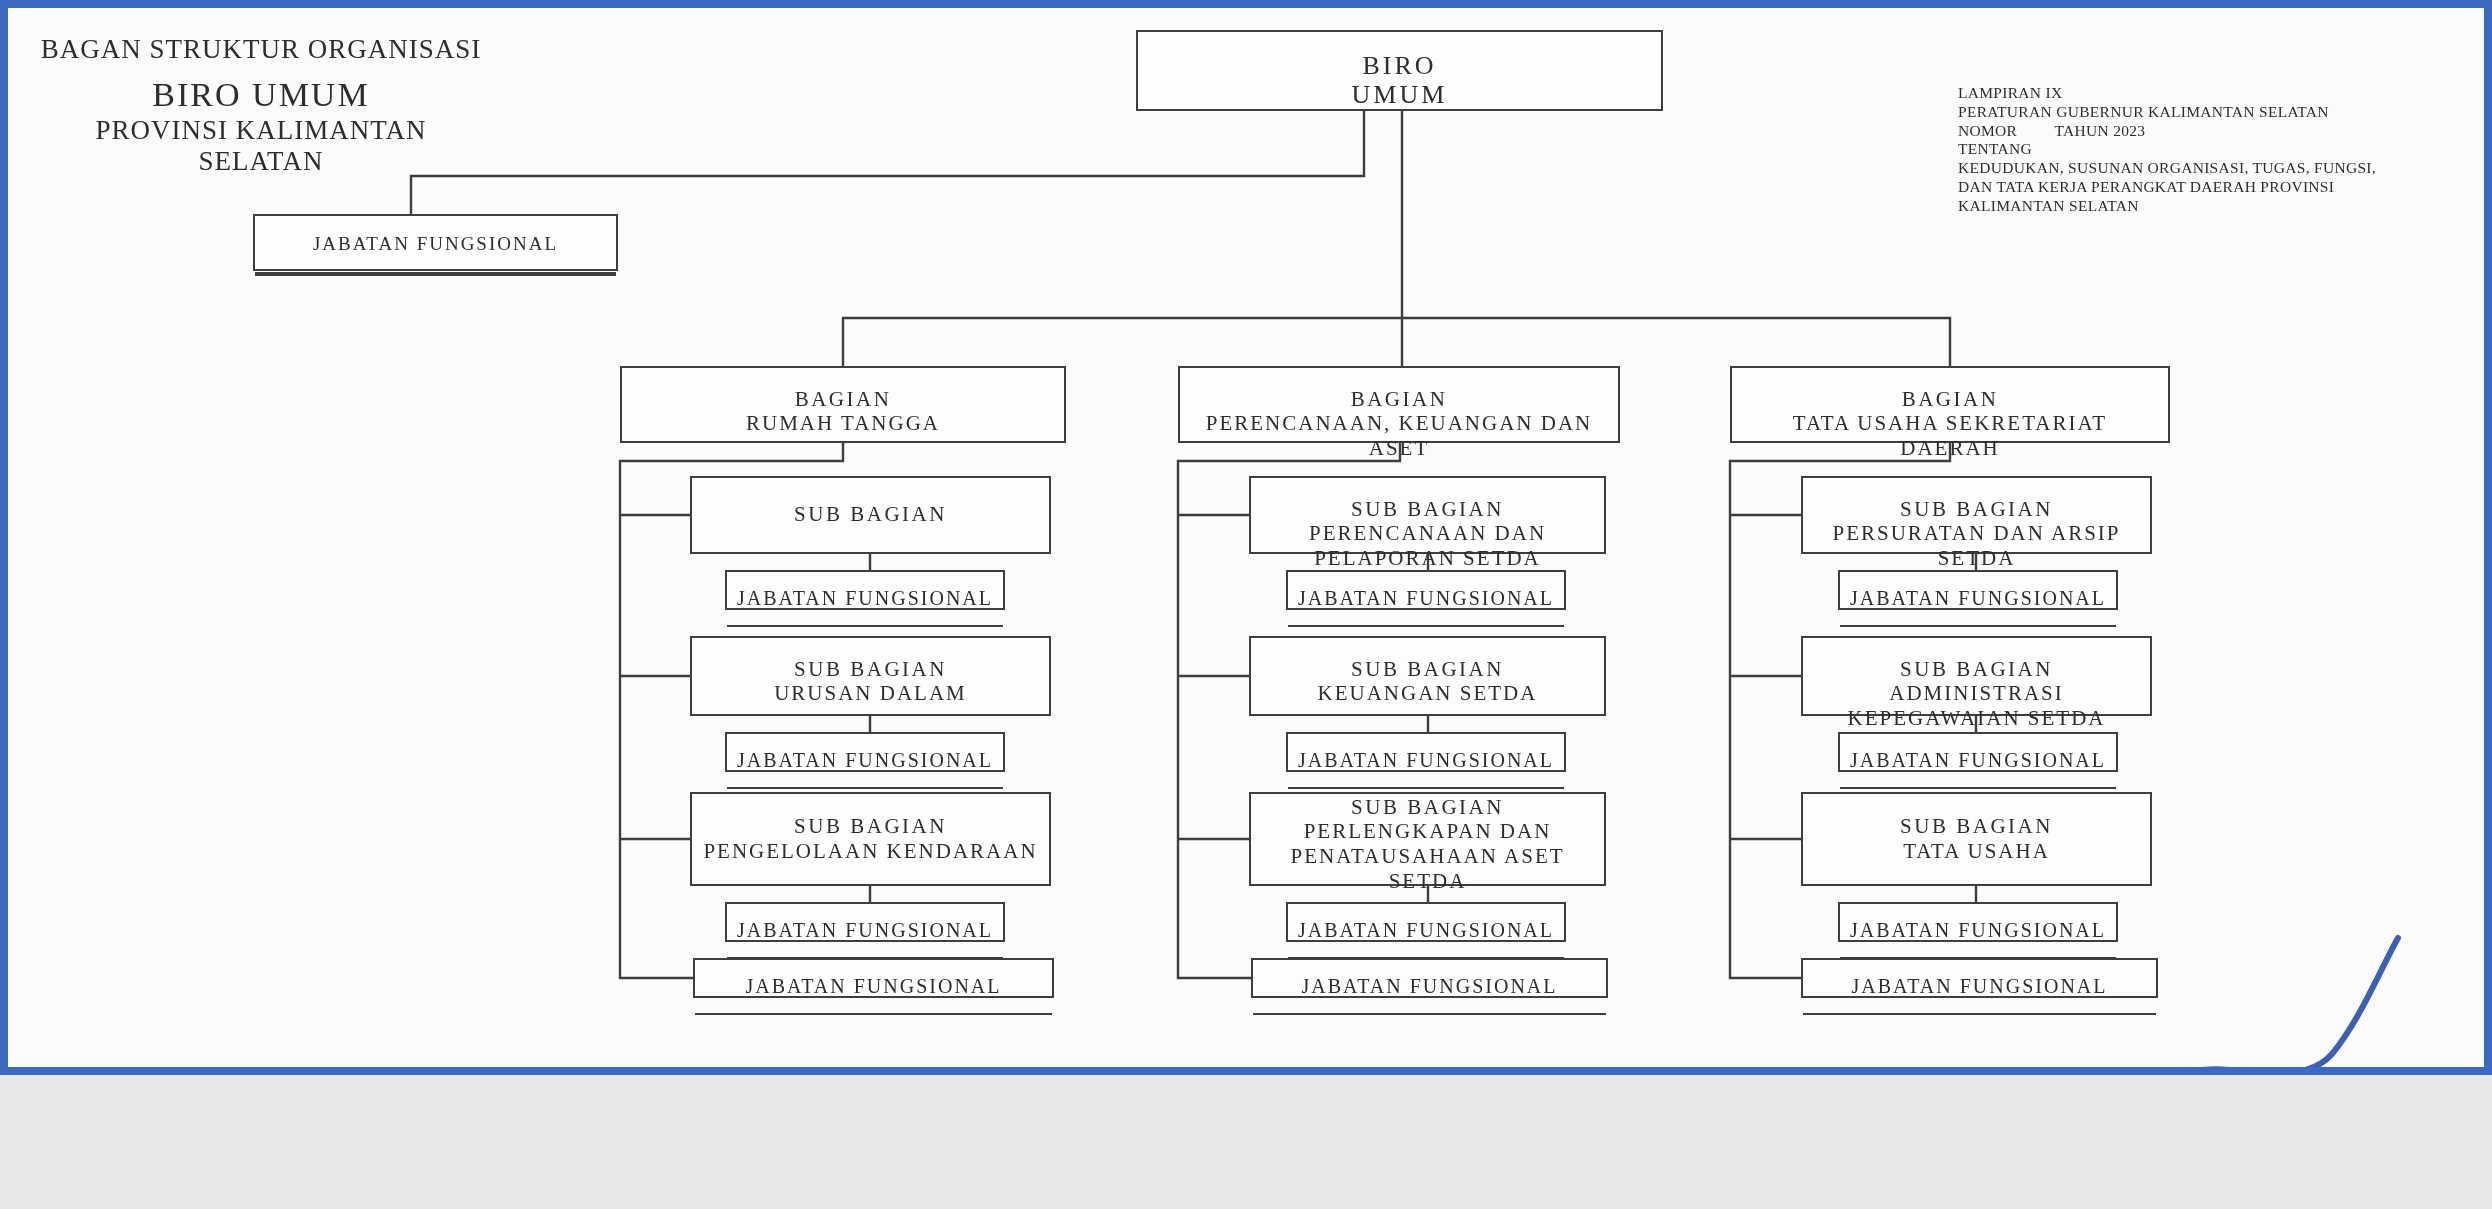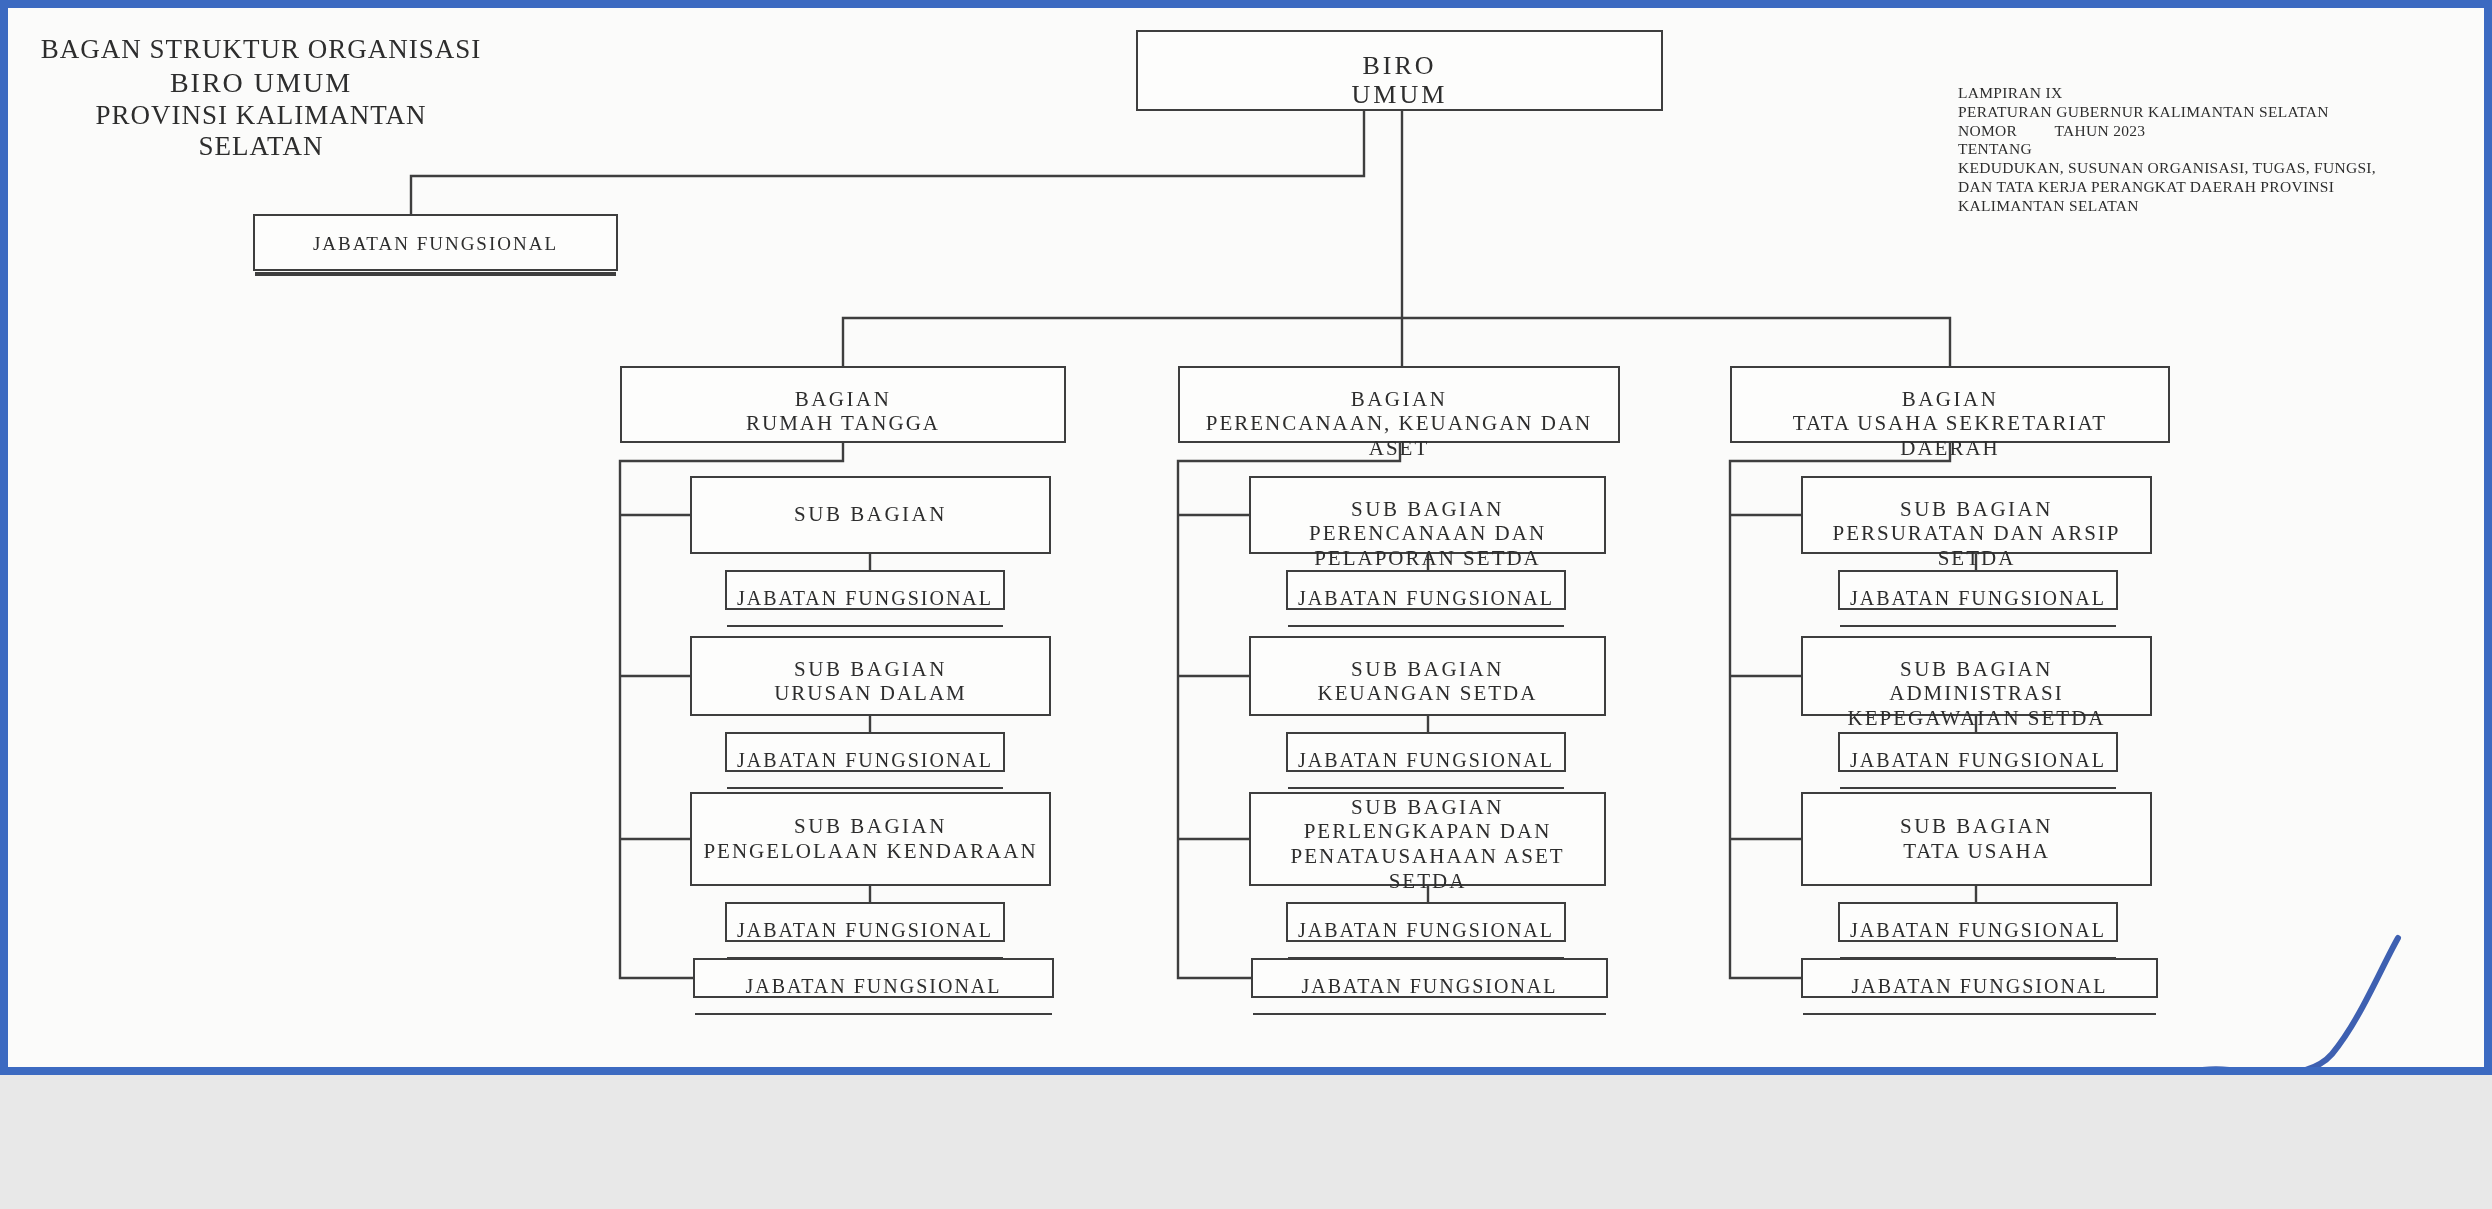--- a/index.html
+++ b/index.html
@@ -11,21 +11,21 @@
     border: 8px solid #3c6ac1;
     font-family: "Liberation Serif", serif;
     color: #2d2d2d;
     overflow: hidden;
   }
   .abs { position: absolute; }
 
   
   .title-block { left: 28px; top: 26px; width: 450px; text-align: center; }
   .title-block .l1 { font-size: 27px; letter-spacing: 1px; }
-  .title-block .l2 { font-size: 28px; letter-spacing: 2px; margin-top: 2px; }
+  .title-block .l2 { font-size: 34px; letter-spacing: 2px; margin-top: 11px; }
   .title-block .l3 { font-size: 27px; letter-spacing: 1px; margin-top: 1px; }
 
   .lampiran-block { left: 1950px; top: 36px; width: 520px; margin-top: 40px; }
   .lampiran-block div { font-size: 15.5px; line-height: 18.8px; letter-spacing: 0.3px; white-space: pre; }
 
   
   .obox {
     position: absolute; background: #fdfdfc;
     border: 2px solid #3e3e3e;
     display: flex; flex-direction: column;

